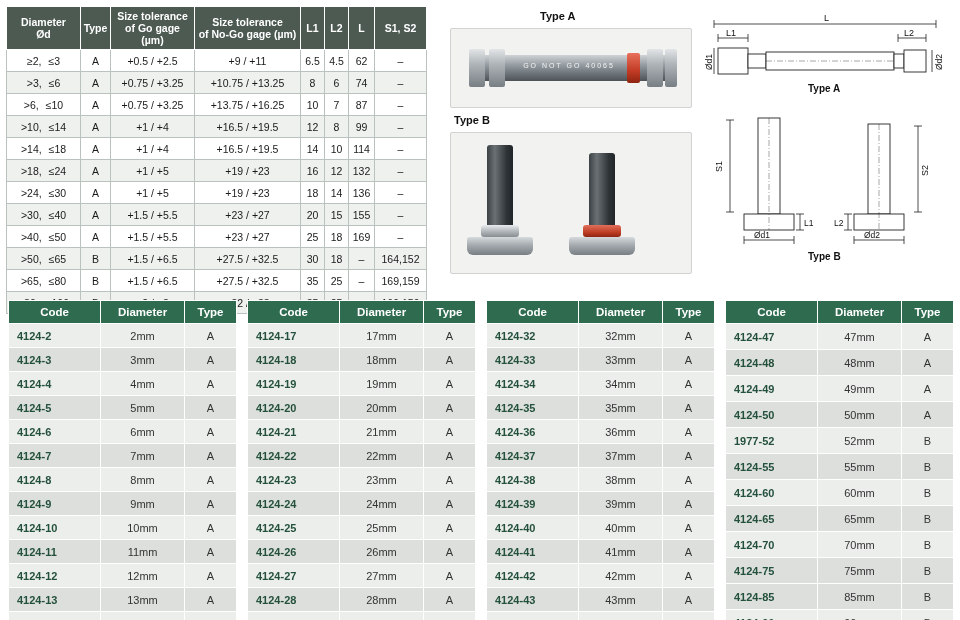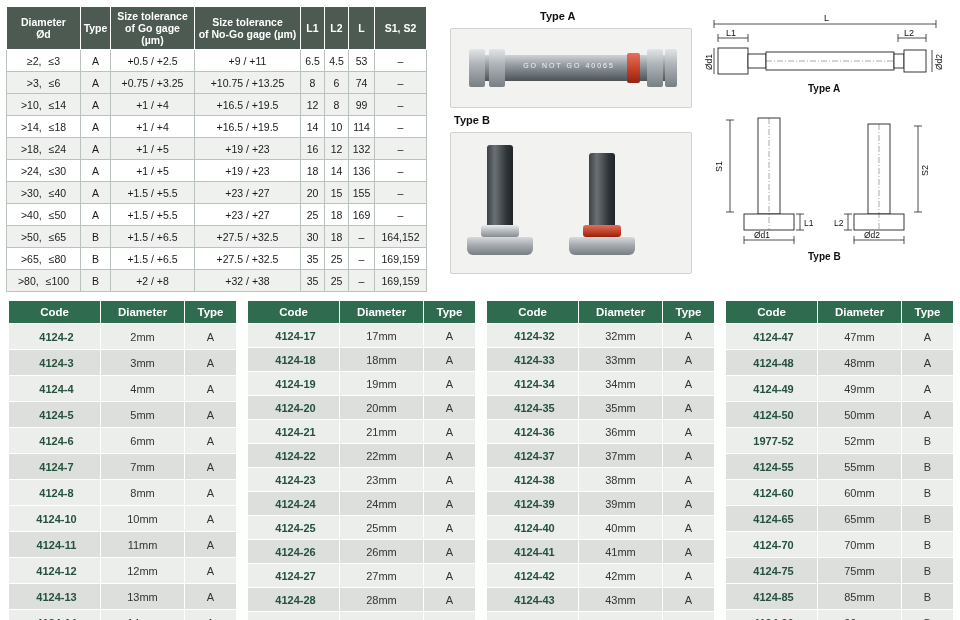--- a/index.html
+++ b/index.html
@@ -162,21 +162,21 @@
     font-size: 11px;
     padding: 3px 4px;
     height: 17px;
     text-align: center;
     background: #eceeec;
   }
   table.codes-tbl tr.alt td {
     background: #dcdfdc;
   }
   table.codes-tbl td.code {
-    text-align: center;
+    text-align: left;
     font-weight: bold;
     color: #24513c;
     padding-left: 8px;
   }
   table.codes-tbl td.val { color: #333; }
 </style>
 </head>
 <body>
 
 <div class="page">
@@ -215,31 +215,41 @@
         </tr>
       </thead>
       <tbody>
         <tr>
           <td class="diam"><span>≥2,</span><span class="d2">≤3</span></td>
           <td>A</td>
           <td>+0.5 / +2.5</td>
           <td>+9 / +11</td>
           <td>6.5</td>
           <td>4.5</td>
-          <td>53</td>
+          <td>62</td>
           <td>–</td>
         </tr>
         <tr class="alt">
           <td class="diam"><span>&gt;3,</span><span class="d2">≤6</span></td>
           <td>A</td>
           <td>+0.75 / +3.25</td>
           <td>+10.75 / +13.25</td>
           <td>8</td>
           <td>6</td>
           <td>74</td>
+          <td>–</td>
+        </tr>
+        <tr>
+          <td class="diam"><span>&gt;6,</span><span class="d2">≤10</span></td>
+          <td>A</td>
+          <td>+0.75 / +3.25</td>
+          <td>+13.75 / +16.25</td>
+          <td>10</td>
+          <td>7</td>
+          <td>87</td>
           <td>–</td>
         </tr>
         <tr class="alt">
           <td class="diam"><span>&gt;10,</span><span class="d2">≤14</span></td>
           <td>A</td>
           <td>+1 / +4</td>
           <td>+16.5 / +19.5</td>
           <td>12</td>
           <td>8</td>
           <td>99</td>
@@ -472,20 +482,25 @@
         <tr class="alt">
             <td class="code">4124-7</td>
             <td class="val">7mm</td>
             <td class="val">A</td>
           </tr>
         <tr>
             <td class="code">4124-8</td>
             <td class="val">8mm</td>
             <td class="val">A</td>
           </tr>
+        <tr class="alt">
+            <td class="code">4124-9</td>
+            <td class="val">9mm</td>
+            <td class="val">A</td>
+          </tr>
         <tr>
             <td class="code">4124-10</td>
             <td class="val">10mm</td>
             <td class="val">A</td>
           </tr>
         <tr class="alt">
             <td class="code">4124-11</td>
             <td class="val">11mm</td>
             <td class="val">A</td>
           </tr>

